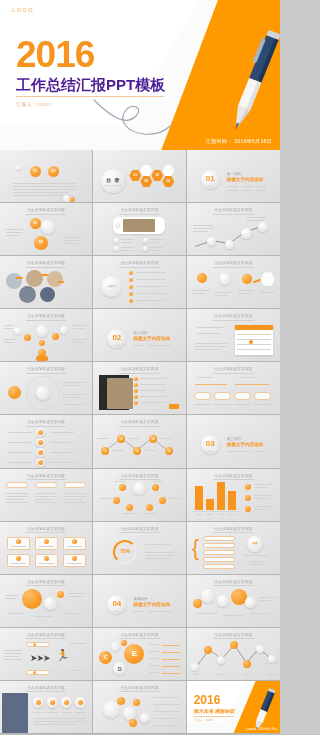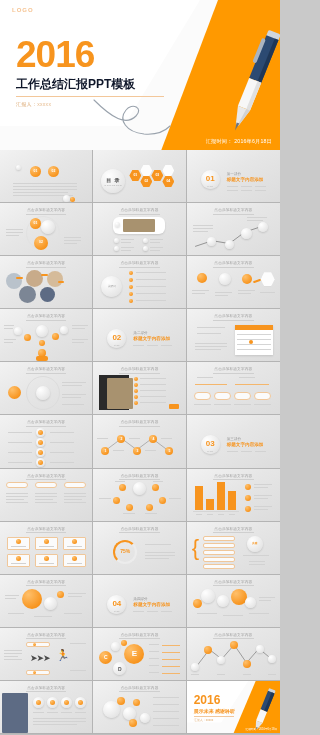--- a/index.html
+++ b/index.html
@@ -31,21 +31,21 @@
     position: absolute; left: 12px; top: 7px;
     font-size: 6px; letter-spacing: 1px; color: #f5c392; font-weight: bold;
   }
   .cover-year {
     position: absolute; left: 16px; top: 36px;
     font-size: 37px; font-weight: bold; color: #f7941e;
     letter-spacing: -1px; line-height: 1;
   }
   .cover-title {
     position: absolute; left: 16px; top: 76px;
-    font-size: 12px; font-weight: bold; color: #0f172a; letter-spacing: 0px;
+    font-size: 15px; font-weight: bold; color: #4c1d95; letter-spacing: 0px;
     white-space: nowrap;
   }
   .cover-rule {
     position: absolute; left: 16px; top: 96px; width: 148px; height: 1px;
     background: #f3c79a;
   }
   .cover-presenter {
     position: absolute; left: 16px; top: 101px;
     font-size: 5px; color: #d9a36a; letter-spacing: .3px; white-space: nowrap;
   }

